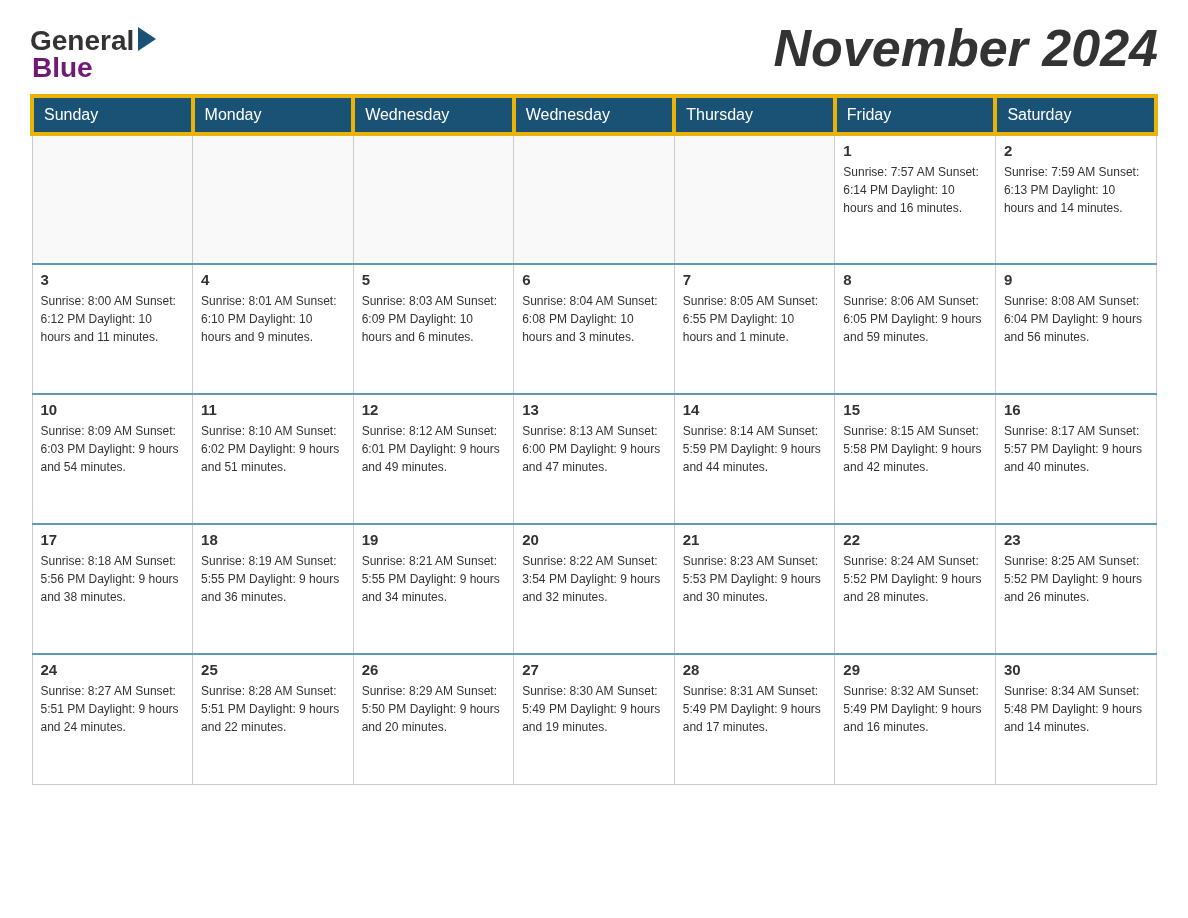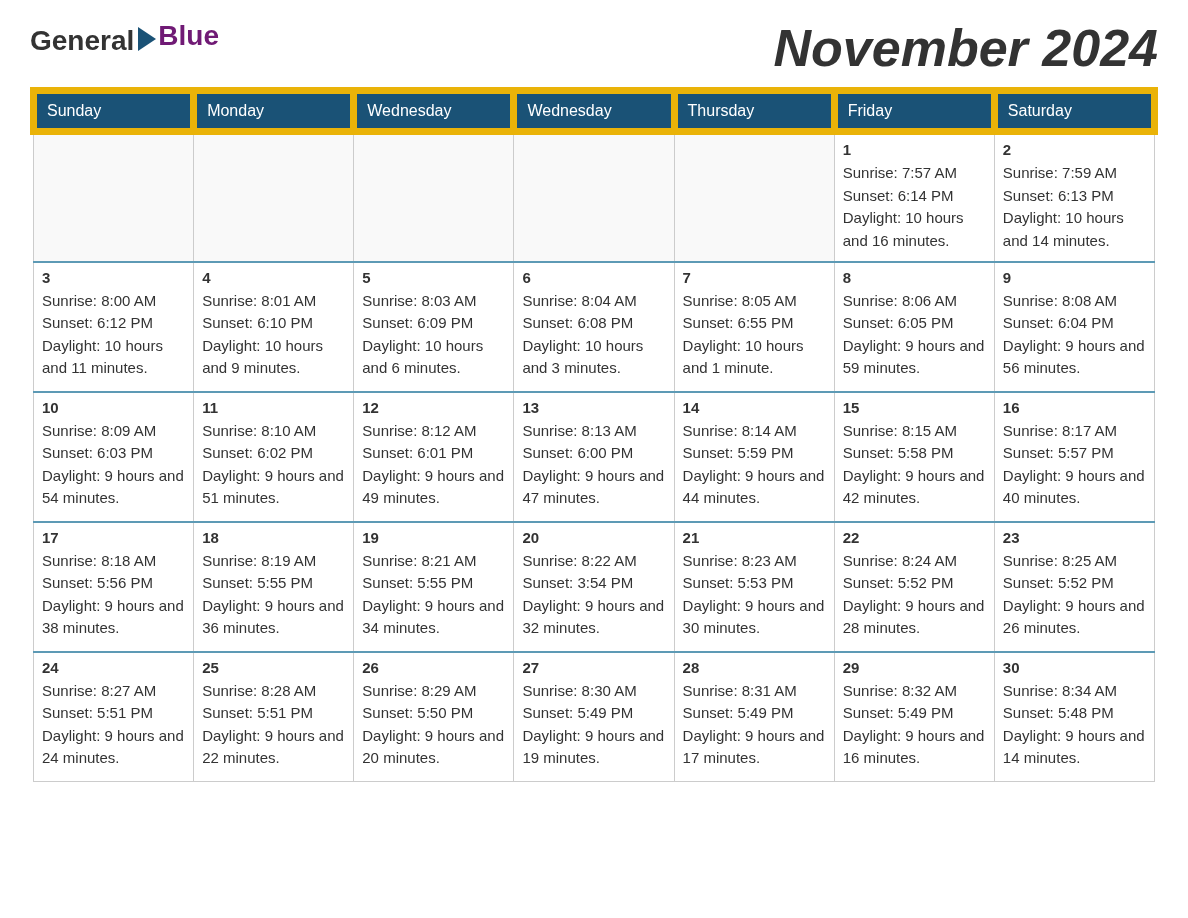--- a/index.html
+++ b/index.html
@@ -11,21 +11,21 @@
       min-height: 918px;
     }
     .header {
       display: flex;
       justify-content: space-between;
       align-items: flex-start;
       margin-bottom: 10px;
     }
     .logo {
       display: flex;
-      flex-direction: row;
+      flex-direction: column;
       align-items: flex-start;
       padding-top: 5px;
     }
     .logo-top {
       display: flex;
       align-items: center;
       font-size: 28px;
       font-weight: bold;
       color: #333;
     }
@@ -65,40 +65,40 @@
       border-collapse: collapse;
       margin-top: 10px;
     }
     .calendar th {
       background-color: #1a5276;
       color: #fff;
       text-align: left;
       padding: 8px 10px;
       font-size: 16px;
       font-weight: normal;
-      border: 7px solid #eab308;
+      border: 4px solid #eab308;
     }
     .calendar td {
       vertical-align: top;
       padding: 6px 8px;
       border: 1px solid #ccc;
       width: 14.28%;
       min-height: 110px;
       height: 130px;
       font-size: 13px;
       color: #333;
     }
     .day-number {
       font-size: 15px;
       font-weight: bold;
       margin-bottom: 4px;
       display: block;
     }
     .day-info {
-      font-size: 15px;
+      font-size: 12px;
       line-height: 1.5;
       color: #333;
     }
     .empty-cell {
       background: #f9f9f9;
     }
     .row-separator td {
       border-top: 2px solid #5d9ab5;
     }
   </style>

